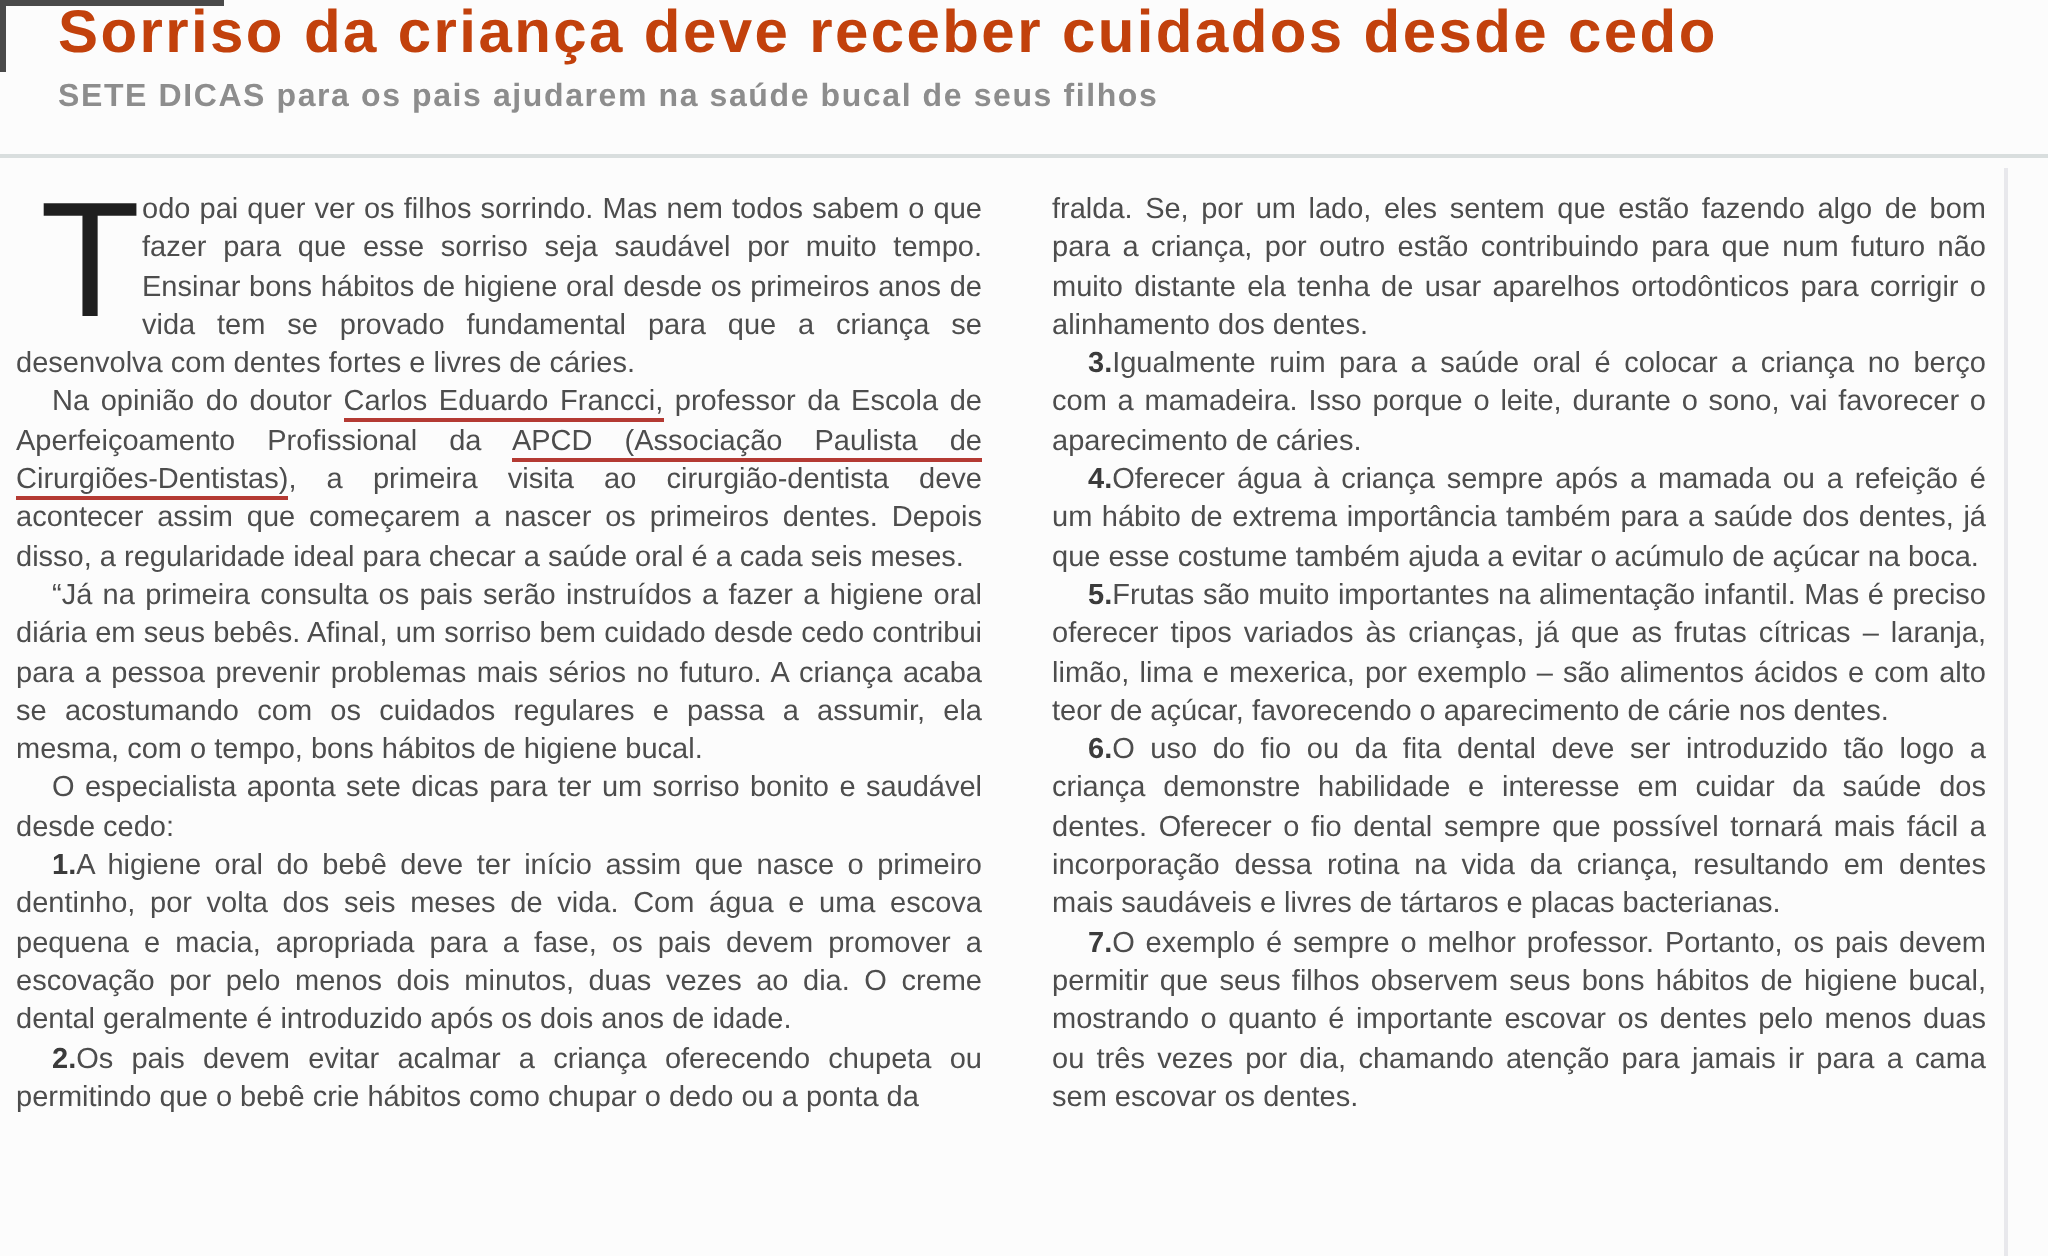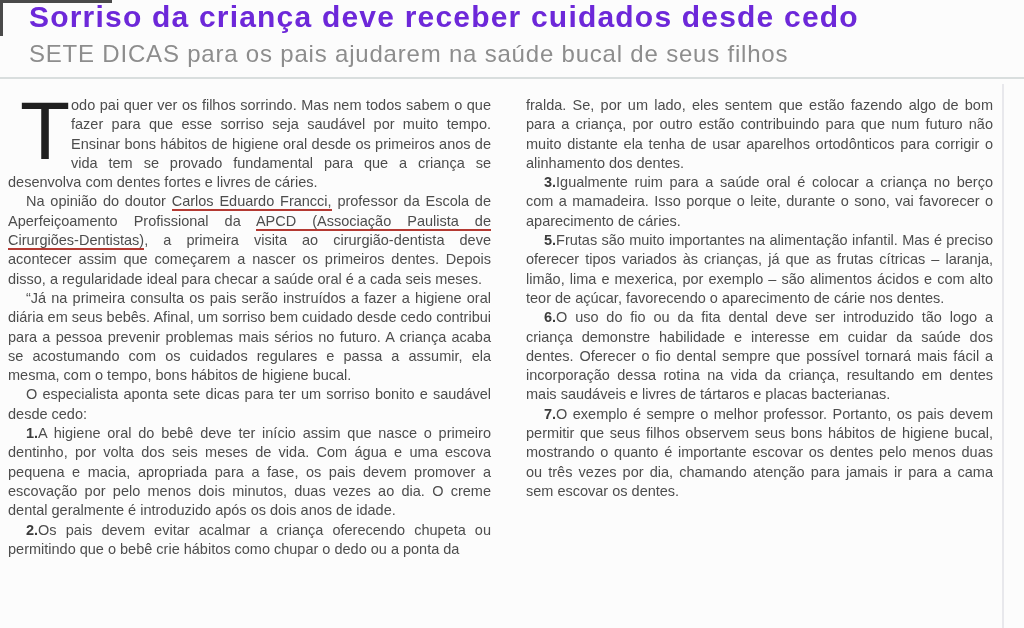--- a/index.html
+++ b/index.html
@@ -14,25 +14,25 @@
     background: #fcfcfc;
     font-family: "Liberation Sans", sans-serif;
   }
   .artifact-top { position: absolute; left: 0; top: 0; width: 112px; height: 3px; background: #4a4a4a; }
   .artifact-left { position: absolute; left: 0; top: 0; width: 3px; height: 36px; background: #4a4a4a; }
   .scan-edge-line { position: absolute; left: 1002px; top: 84px; width: 2px; height: 544px; background: #e8e8ec; }
 
   .title {
     position: absolute; left: 29px; top: 0; margin: 0;
     font-size: 30px; font-weight: 700; letter-spacing: 1.2px;
-    color: #6d28d9; white-space: nowrap;
+    color: #c2410c; white-space: nowrap;
   }
   .subtitle {
     position: absolute; left: 29px; top: 40px; margin: 0;
-    font-size: 24px; font-weight: 400; letter-spacing: 0.8px;
+    font-size: 16px; font-weight: 700; letter-spacing: 0.8px;
     color: #8d8d8d; white-space: nowrap;
   }
   .divider { position: absolute; left: 0; top: 77px; width: 1024px; height: 2px; background: #d9dede; }
 
   .col {
     position: absolute; top: 96px;
     font-size: 14.5px; line-height: 19.3px;
     text-align: justify; color: #4d4d4d;
   }
   .col-left  { left: 8px;  width: 483px; }
@@ -76,20 +76,21 @@
         <p class="para indent"><span class="">O especialista aponta sete dicas para ter um sorriso bonito e saudável desde cedo:</span></p>
         <p class="para indent"><span class="num">1.</span><span class="">A higiene oral do bebê deve ter início assim que nasce o primeiro dentinho, por volta dos seis meses de vida. Com água e uma escova pequena e macia, apropriada para a fase, os pais devem promover a escovação por pelo menos dois minutos, duas vezes ao dia. O creme dental geralmente é introduzido após os dois anos de idade.</span></p>
         <p class="para indent"><span class="num">2.</span><span class="">Os pais devem evitar acalmar a criança oferecendo chupeta ou permitindo que o bebê crie hábitos como chupar o dedo ou a ponta da</span></p>
       </div>
   </div>
 
   <div class="col col-right">
     <div id="right-paras">
         <p class="para"><span class="">fralda. Se, por um lado, eles sentem que estão fazendo algo de bom para a criança, por outro estão contribuindo para que num futuro não muito distante ela tenha de usar aparelhos ortodônticos para corrigir o alinhamento dos dentes.</span></p>
         <p class="para indent"><span class="num">3.</span><span class="">Igualmente ruim para a saúde oral é colocar a criança no berço com a mamadeira. Isso porque o leite, durante o sono, vai favorecer o aparecimento de cáries.</span></p>
+        <p class="para indent"><span class="num">4.</span><span class="">Oferecer água à criança sempre após a mamada ou a refeição é um hábito de extrema importância também para a saúde dos dentes, já que esse costume também ajuda a evitar o acúmulo de açúcar na boca.</span></p>
         <p class="para indent"><span class="num">5.</span><span class="">Frutas são muito importantes na alimentação infantil. Mas é preciso oferecer tipos variados às crianças, já que as frutas cítricas – laranja, limão, lima e mexerica, por exemplo – são alimentos ácidos e com alto teor de açúcar, favorecendo o aparecimento de cárie nos dentes.</span></p>
         <p class="para indent"><span class="num">6.</span><span class="">O uso do fio ou da fita dental deve ser introduzido tão logo a criança demonstre habilidade e interesse em cuidar da saúde dos dentes. Oferecer o fio dental sempre que possível tornará mais fácil a incorporação dessa rotina na vida da criança, resultando em dentes mais saudáveis e livres de tártaros e placas bacterianas.</span></p>
         <p class="para indent"><span class="num">7.</span><span class="">O exemplo é sempre o melhor professor. Portanto, os pais devem permitir que seus filhos observem seus bons hábitos de higiene bucal, mostrando o quanto é importante escovar os dentes pelo menos duas ou três vezes por dia, chamando atenção para jamais ir para a cama sem escovar os dentes.</span></p>
       </div>
   </div>
 
   <div class="scan-edge-line"></div>
 </div>
 
 </body></html>

